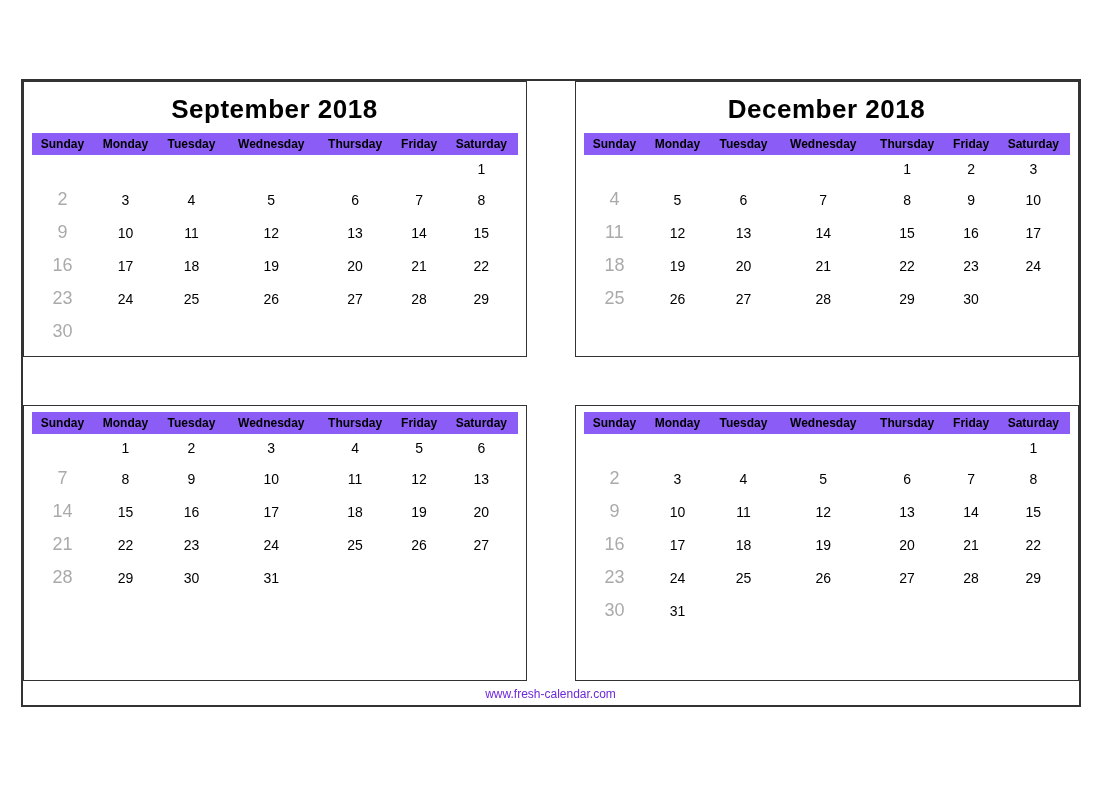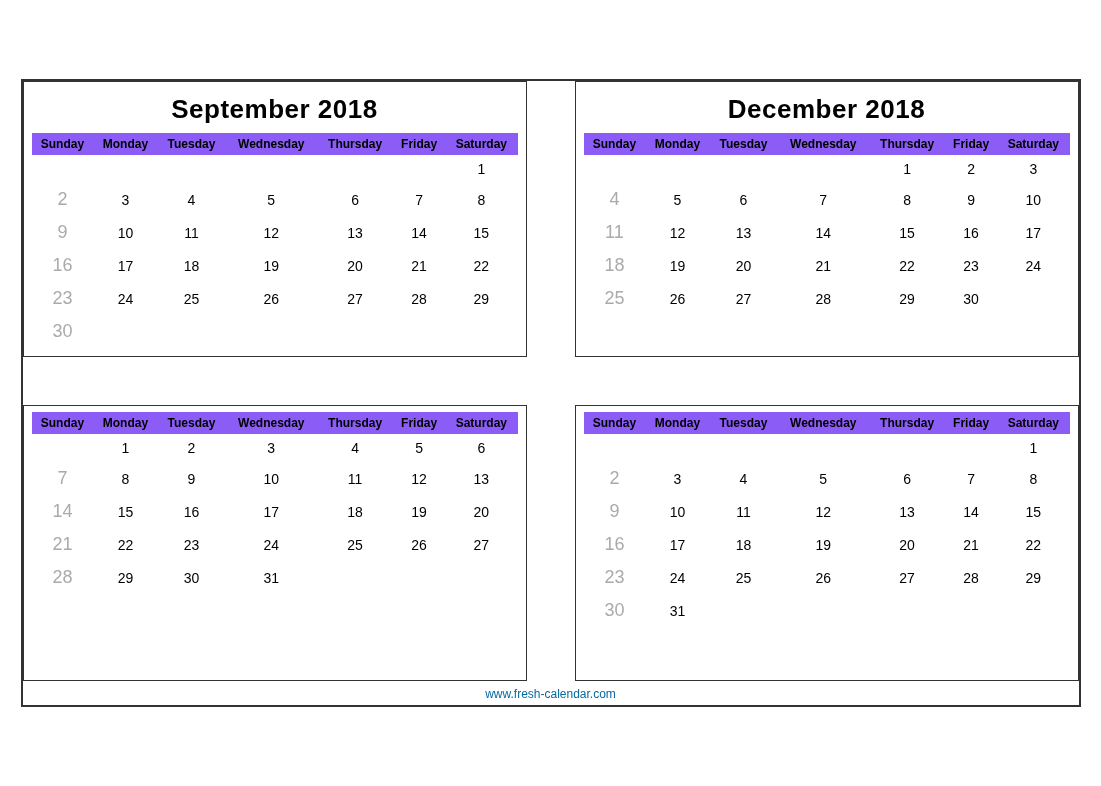--- a/index.html
+++ b/index.html
@@ -54,21 +54,21 @@
       font-weight: normal;
     }
     .cal-table tbody tr td.sunday-col {
       font-size: 18px;
       font-weight: normal;
       color: #aaa;
     }
     .footer {
       text-align: center;
       font-size: 12px;
-      color: #0369a1;
+      color: #6d28d9;
       padding: 6px 0 4px 0;
     }
   </style>
 </head>
 <body>
 
 <div class="outer-wrapper">
   <div class="calendar-grid">
   <div class="calendar-month">
         <div class="month-title">September 2018</div>

